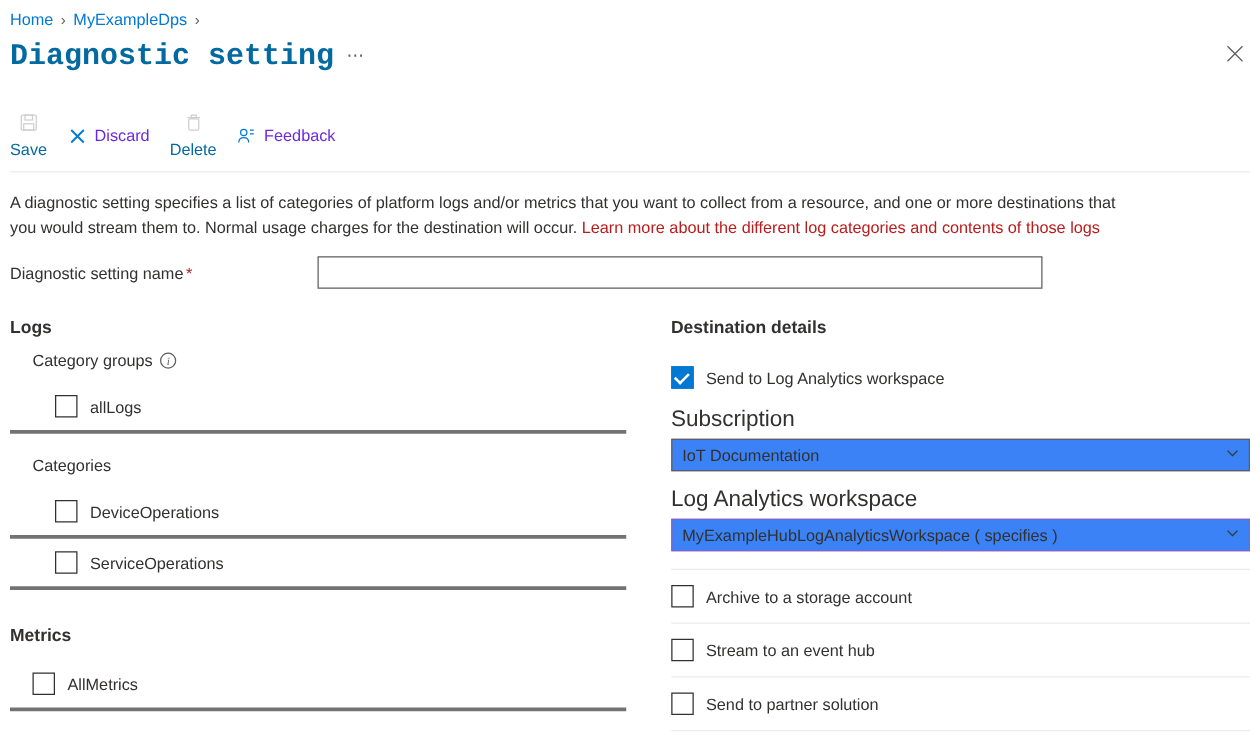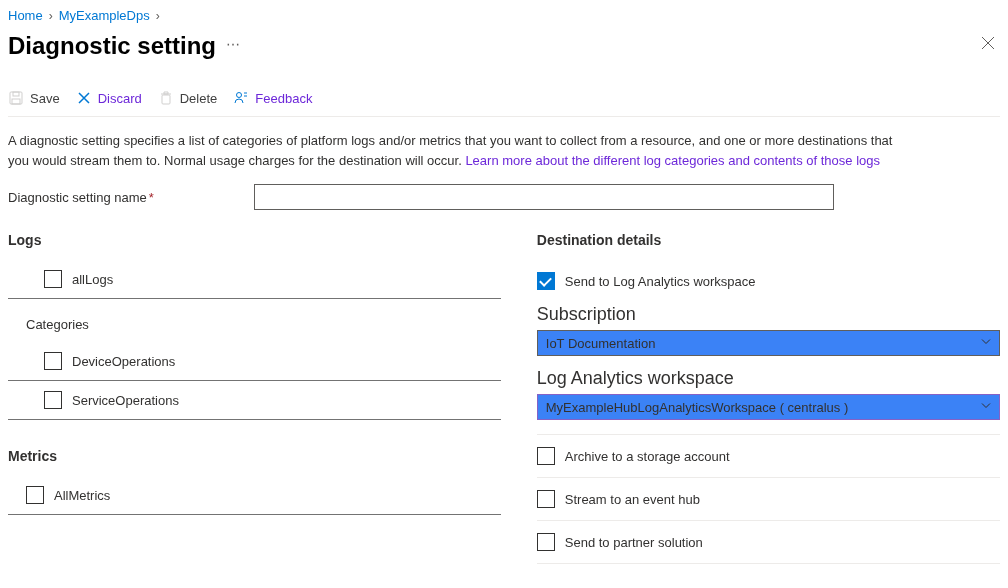--- a/index.html
+++ b/index.html
@@ -39,21 +39,22 @@
       margin-bottom: 20px;
     }
     .title-left {
       display: flex;
       align-items: center;
       gap: 10px;
     }
     .page-title {
       font-size: 24px;
       font-weight: 600;
-      color: #000000;
+      color: #0369a1;
+      font-family: Liberation Mono, monospace;
     }
     .title-more {
       color: #605e5c;
       font-size: 14px;
       cursor: pointer;
       padding-bottom: 4px;
     }
     .close-btn {
       font-size: 18px;
       color: #605e5c;
@@ -69,39 +70,40 @@
     }
     .toolbar-btn {
       display: flex;
       align-items: center;
       gap: 6px;
       font-size: 13px;
       cursor: pointer;
       color: #6d28d9;
     }
     .toolbar-btn.disabled {
-      color: #404040;
+      color: #0369a1;
       cursor: default;
+      flex-direction: column;
     }
     .toolbar-btn svg {
       width: 16px;
       height: 16px;
     }
     .toolbar-btn.disabled svg {
       opacity: 0.5;
     }
     .description {
       font-size: 13px;
       color: #323130;
       line-height: 1.5;
       margin-bottom: 14px;
       max-width: 900px;
     }
     .description a {
-      color: #6d28d9;
+      color: #b91c1c;
       text-decoration: none;
     }
     .name-row {
       display: flex;
       align-items: center;
       margin-bottom: 22px;
     }
     .name-label {
       width: 246px;
       font-size: 13px;
@@ -164,21 +166,21 @@
       font-size: 14px;
       font-weight: 600;
       margin-top: 28px;
       margin-bottom: 12px;
     }
     .check-row {
       display: flex;
       align-items: center;
       gap: 10px;
       padding: 10px 0 10px 36px;
-      border-bottom: 1px solid #737373;
+      border-bottom: 3px solid #737373;
       font-size: 13px;
     }
     .check-row.no-indent {
       padding-left: 18px;
     }
     .checkbox {
       width: 18px;
       height: 18px;
       border: 1px solid #323130;
       background: #fff;
@@ -319,20 +321,24 @@
     <div class="name-label">
       <span>Diagnostic setting name</span><span class="required">*</span>
     </div>
     <input type="text" class="name-input" value="" style="">
   </div>
 
   <div class="columns">
     <div class="col-left">
       <div class="section-title">Logs</div>
 
+      <div class="sub-title">
+        <span>Category groups</span>
+        <span class="info-icon">i</span>
+      </div>
       <div class="check-row">
         <div class="checkbox"></div>
         <span>allLogs</span>
       </div>
 
       <div class="category-label">Categories</div>
       <div class="check-row">
         <div class="checkbox"></div>
         <span>DeviceOperations</span>
       </div>
@@ -363,21 +369,21 @@
             <span class="select-chevron">
               <svg viewBox="0 0 12 12">
                   <path d="M2 4 L6 8 L10 4" fill="none" stroke="#323130" stroke-width="1"></path>
                 </svg>
             </span>
           </div>
         </div>
         <div class="field-group" style="margin-bottom:0">
           <div class="field-label">Log Analytics workspace</div>
           <div class="select-wrap">
-            <div class="select-field highlighted">MyExampleHubLogAnalyticsWorkspace ( centralus )</div>
+            <div class="select-field highlighted">MyExampleHubLogAnalyticsWorkspace ( specifies )</div>
             <span class="select-chevron">
               <svg viewBox="0 0 12 12">
                   <path d="M2 4 L6 8 L10 4" fill="none" stroke="#323130" stroke-width="1"></path>
                 </svg>
             </span>
           </div>
         </div>
       </div>
 
       <div class="dest-row">

